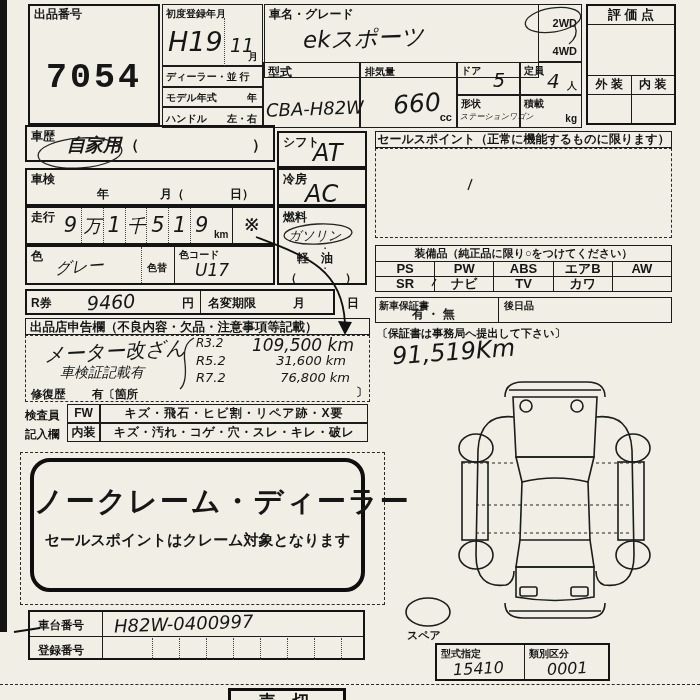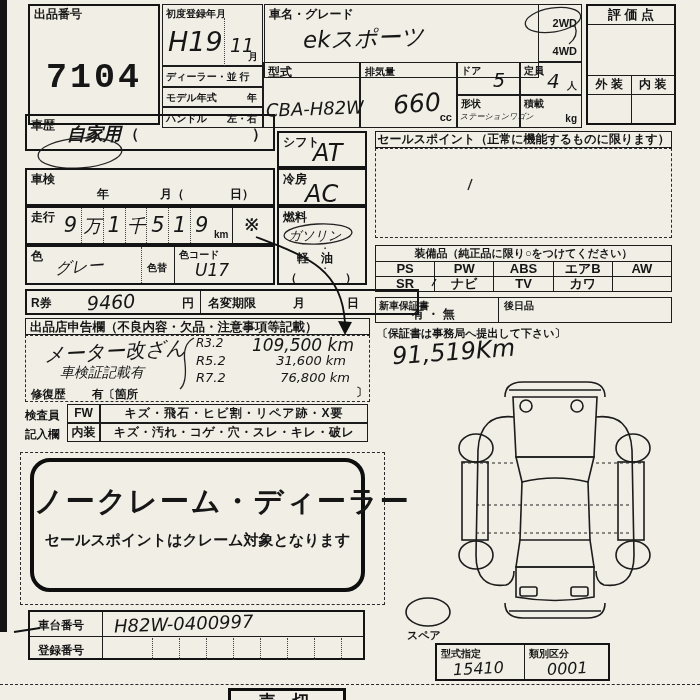--- a/index.html
+++ b/index.html
@@ -26,21 +26,21 @@
 </style>
 </head>
 <body>
 
 <div id="sheet">
 
   <div class="abs" style="left:0;top:0;width:7px;height:632px;background:#141414;"></div>
 
   <div class="cell2" style="left:28px;top:4px;width:132px;height:121px;font-family:Liberation Mono, monospace;">
     <div class="lbl12" style="position:absolute;left:4px;top:3px;">出品番号</div>
-    <div style="position:absolute;left:0;top:52px;width:100%;text-align:center;font-size:35px;font-weight:bold;letter-spacing:3px;">7104</div>
+    <div style="position:absolute;left:0;top:52px;width:100%;text-align:center;font-size:35px;font-weight:bold;letter-spacing:3px;">7054</div>
   </div>
 
   <div class="cell" style="left:162px;top:4px;width:101px;height:62px;">
     <div class="lbl10" style="position:absolute;left:3px;top:3px;">初度登録年月</div>
     <div class="hw" style="position:absolute;left:5px;top:23px;font-size:27px;">H19</div>
     <div class="dotv" style="left:61px;top:13px;height:48px;border-left-style:dotted;"></div>
     <div class="hw" style="position:absolute;left:67px;top:31px;font-size:19px;">11</div>
     <div class="lbl10" style="position:absolute;left:85px;top:46px;">月</div>
   </div>
   <div class="cell" style="left:162px;top:66px;width:101px;height:21px;">
@@ -109,21 +109,21 @@
       <div class="ctr" style="flex:1;">
           <span class="lbl12">内 装</span>
         </div>
     </div>
     <div style="position:absolute;left:0;top:87px;width:100%;height:30px;display:flex;">
       <div style="flex:1;border-right:1.6px solid #1c1c1c;"></div>
         <div style="flex:1;"></div>
     </div>
   </div>
 
-  <div class="cell2" style="left:25px;top:114px;width:250px;height:37px;">
+  <div class="cell2" style="left:25px;top:125px;width:250px;height:37px;">
     <div class="lbl12" style="position:absolute;left:4px;top:3px;">車歴</div>
     <div class="hw" style="position:absolute;left:40px;top:9px;font-size:18px;font-weight:bold;">自家用</div>
     <div class="lbl13" style="position:absolute;left:97px;top:10px;font-size:15px;">（</div>
     <div class="lbl13" style="position:absolute;right:6px;top:10px;font-size:15px;">）</div>
   </div>
   <svg style="left:28px;top:133px;" width="110" height="40" viewBox="0 0 110 40">
     <ellipse cx="52" cy="20" rx="42" ry="15" class="thin" transform="rotate(-4 52 20)"></ellipse>
   </svg>
 
   <div class="cell2" style="left:25px;top:168px;width:250px;height:38px;">
@@ -152,21 +152,21 @@
   <div class="cell2" style="left:25px;top:245px;width:250px;height:40px;">
     <div class="lbl12" style="position:absolute;left:4px;top:3px;">色</div>
     <div class="hw" style="position:absolute;left:28px;top:12px;font-size:16px;transform:rotate(-4deg);">グレー</div>
     <div class="dotv" style="left:114px;top:0;height:100%;"></div>
     <div class="lbl10" style="position:absolute;left:120px;top:15px;">色替</div>
     <div class="vline" style="left:147px;top:0;height:100%;"></div>
     <div class="lbl10" style="position:absolute;left:152px;top:2px;">色コード</div>
     <div class="hw" style="position:absolute;left:168px;top:15px;font-size:17px;">U17</div>
   </div>
 
-  <div class="cell2" style="left:25px;top:289px;width:394px;height:26px;">
+  <div class="cell2" style="left:25px;top:289px;width:310px;height:26px;">
     <div class="lbl12" style="position:absolute;left:4px;top:6px;">R券</div>
     <div class="hw" style="position:absolute;left:60px;top:2px;font-size:19px;transform:rotate(-3deg);">9460</div>
     <div class="lbl12" style="position:absolute;left:155px;top:6px;">円</div>
     <div class="vline" style="left:173px;top:0;height:100%;"></div>
     <div class="lbl12" style="position:absolute;left:181px;top:6px;">名変期限</div>
     <div class="lbl12" style="position:absolute;left:266px;top:6px;">月</div>
     <div class="lbl12" style="position:absolute;left:320px;top:6px;">日</div>
   </div>
 
   <div class="cell2" style="left:277px;top:131px;width:90px;height:37px;">

